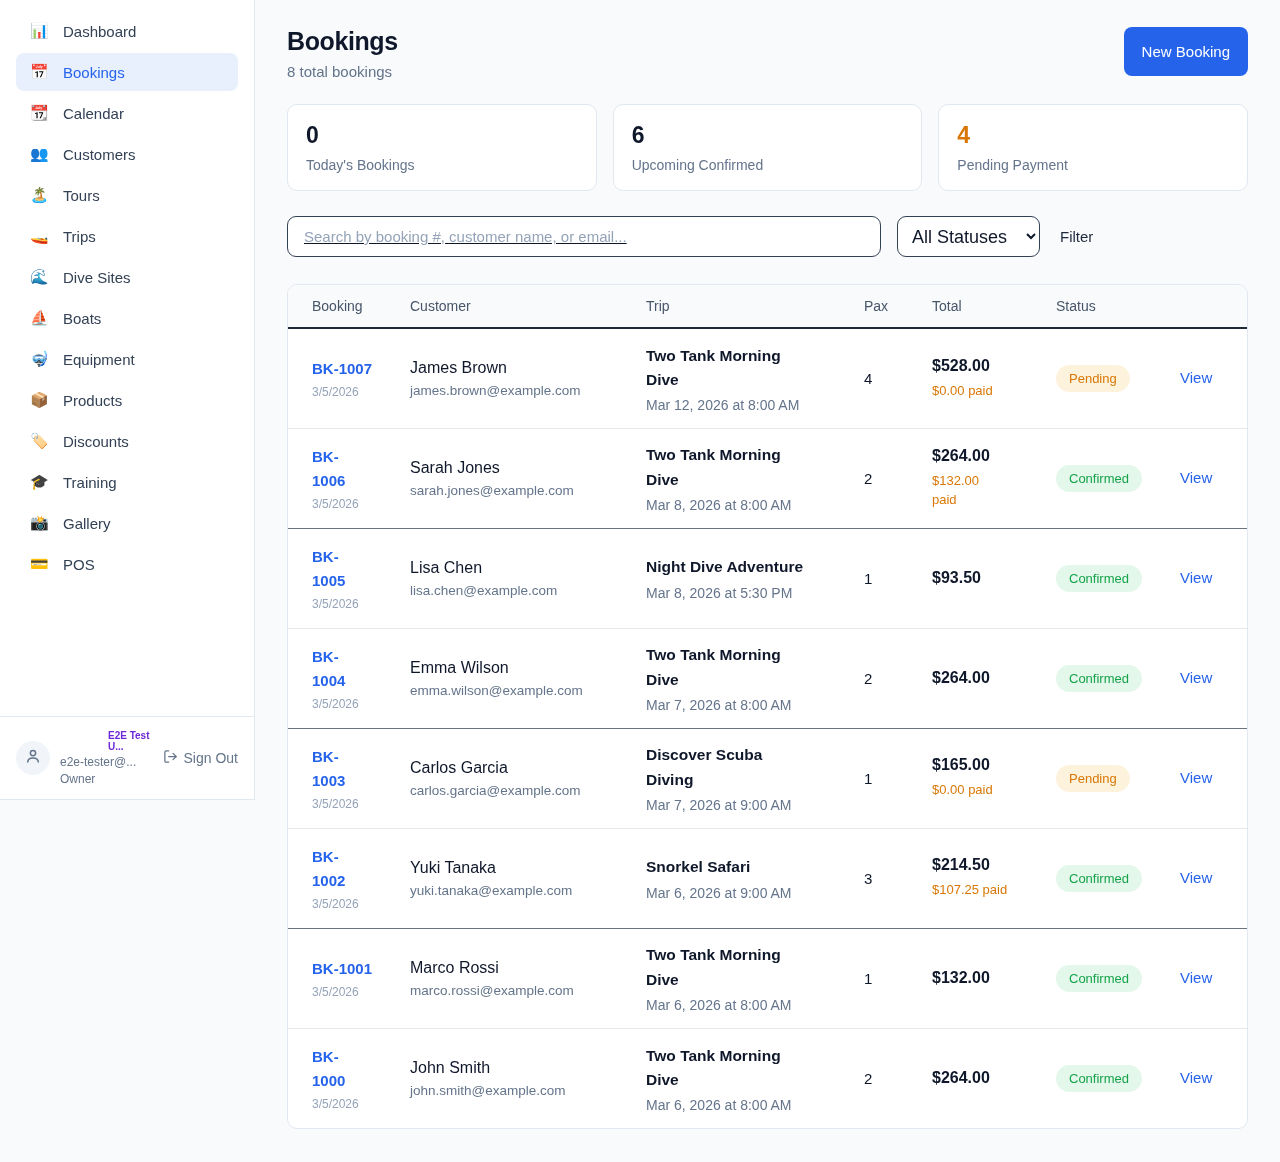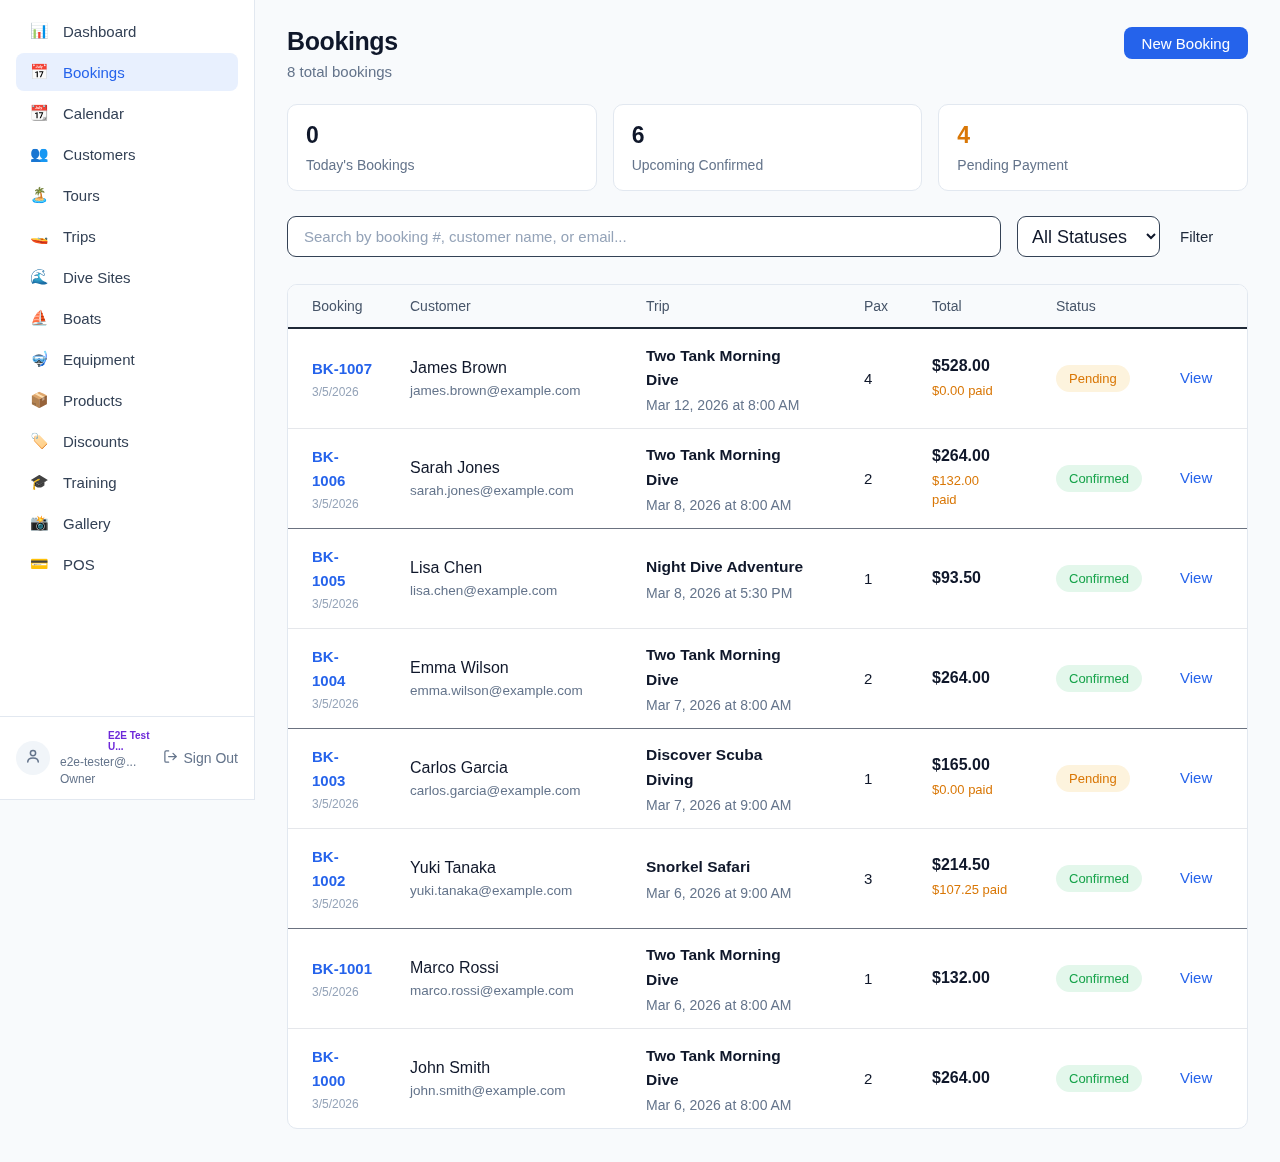--- a/index.html
+++ b/index.html
@@ -19,29 +19,29 @@
   .avatar { width:34px; height:34px; min-width:34px; border-radius:50%; background:#f1f5f9; display:flex; align-items:center; justify-content:center; }
   .user-name { font-size:10px; font-weight:bold; color:#6d28d9;margin-left:48px; }
   .user-email, .user-role { font-size:12px; color:#64748b; margin-top:3px; }
   .signout { margin-left:auto; color:#64748b; font-size:14px; display:flex; gap:6px; align-items:center; background:none; border:none; cursor:pointer; white-space:nowrap; }
 
   
   main { flex:1; padding:27px 32px 0; }
   .page-header { display:flex; justify-content:space-between; align-items:flex-start; margin-bottom:24px; }
   h1 { font-size:25px; color:#0f172a; letter-spacing:-0.4px; }
   .subtitle { font-size:15px; color:#64748b; margin-top:7px; }
-  .btn-primary { background:#2563eb; color:#fff; border:none; border-radius:8px; padding:0 18px; height:32px; font-size:15px; font-family:inherit; cursor:pointer; }
+  .btn-primary { background:#2563eb; color:#fff; border:none; border-radius:8px; padding:0 18px; height:49px; font-size:15px; font-family:inherit; cursor:pointer; }
 
   .stats { display:flex; gap:16px; margin-bottom:25px; }
   .stat-card { flex:1; background:#fff; border:1px solid #e2e8f0; border-radius:10px; padding:17px 18px; }
   .stat-value { font-size:23px; font-weight:bold; }
   .stat-label { font-size:14px; color:#64748b; margin-top:8px; }
 
   .filters { display:flex; align-items:center; margin-bottom:27px; }
-  .search-input { width:714px; height:41px; border:1px solid #334155; border-radius:9px; padding:0 16px; font-size:15px; color:#0f172a; font-family:inherit; background:#fff; }
+  .search-input { width:594px; height:41px; border:1px solid #334155; border-radius:9px; padding:0 16px; font-size:15px; color:#0f172a; font-family:inherit; background:#fff;text-decoration:underline; }
   .search-input::placeholder { color:#94a3b8; }
   .status-select { height:41px; min-width:143px; border:1px solid #334155; border-radius:9px; padding:0 10px; font-size:18px; background:#fff; color:#0f172a; font-family:inherit; margin-left:16px; cursor:pointer; }
   .filter-btn { font-size:15px; color:#1e293b; margin-left:20px; background:none; border:none; font-family:inherit; cursor:pointer; }
 
   
   .table-card { background:#fff; border:1px solid #e2e8f0; border-radius:10px; overflow:hidden; }
   table { width:100%; border-collapse:collapse; table-layout:fixed; }
   thead th { background:#f8fafc; text-align:left; font-size:14px; color:#475569; font-weight:normal; padding:13px 8px; border-bottom:2px solid #1f2937; }
   thead th:first-child, tbody td:first-child { padding-left:24px; }
   tbody td { height:100px; padding:12px 8px; vertical-align:middle; }

